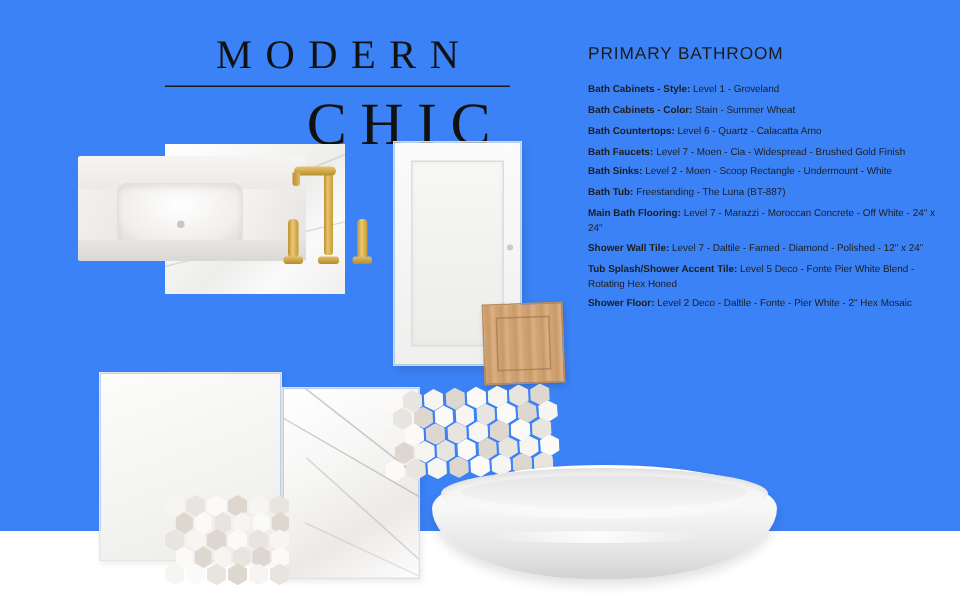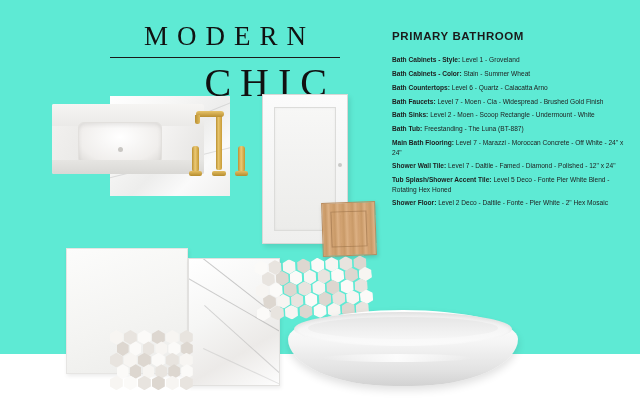--- a/index.html
+++ b/index.html
@@ -6,21 +6,21 @@
   html, body {
     margin: 0; padding: 0;
     width: 640px; height: 410px;
     background: #ffffff;
     font-family: "Liberation Sans", sans-serif;
     overflow: hidden;
   }
   #board {
     position: relative;
     width: 640px; height: 354px;
-    background: #5eead4;
+    background: #3b82f6;
   }
 
   
   .title-block {
     position: absolute;
     left: 110px; top: 22px;
     width: 230px;
     text-align: center;
   }
   .title-modern {
@@ -48,21 +48,21 @@
   }
 
   
   .spec-col {
     position: absolute;
     left: 392px; top: 30px;
     width: 234px;
   }
   .spec-title {
     font-size: 11.5px;
-    font-weight: bold;
+    font-weight: normal;
     letter-spacing: 0.6px;
     color: #1b1b1b;
     margin-bottom: 13px;
   }
   .spec-item {
     font-size: 6.6px;
     line-height: 1.42;
     color: #1d1d1d;
     margin-bottom: 4.5px;
   }

